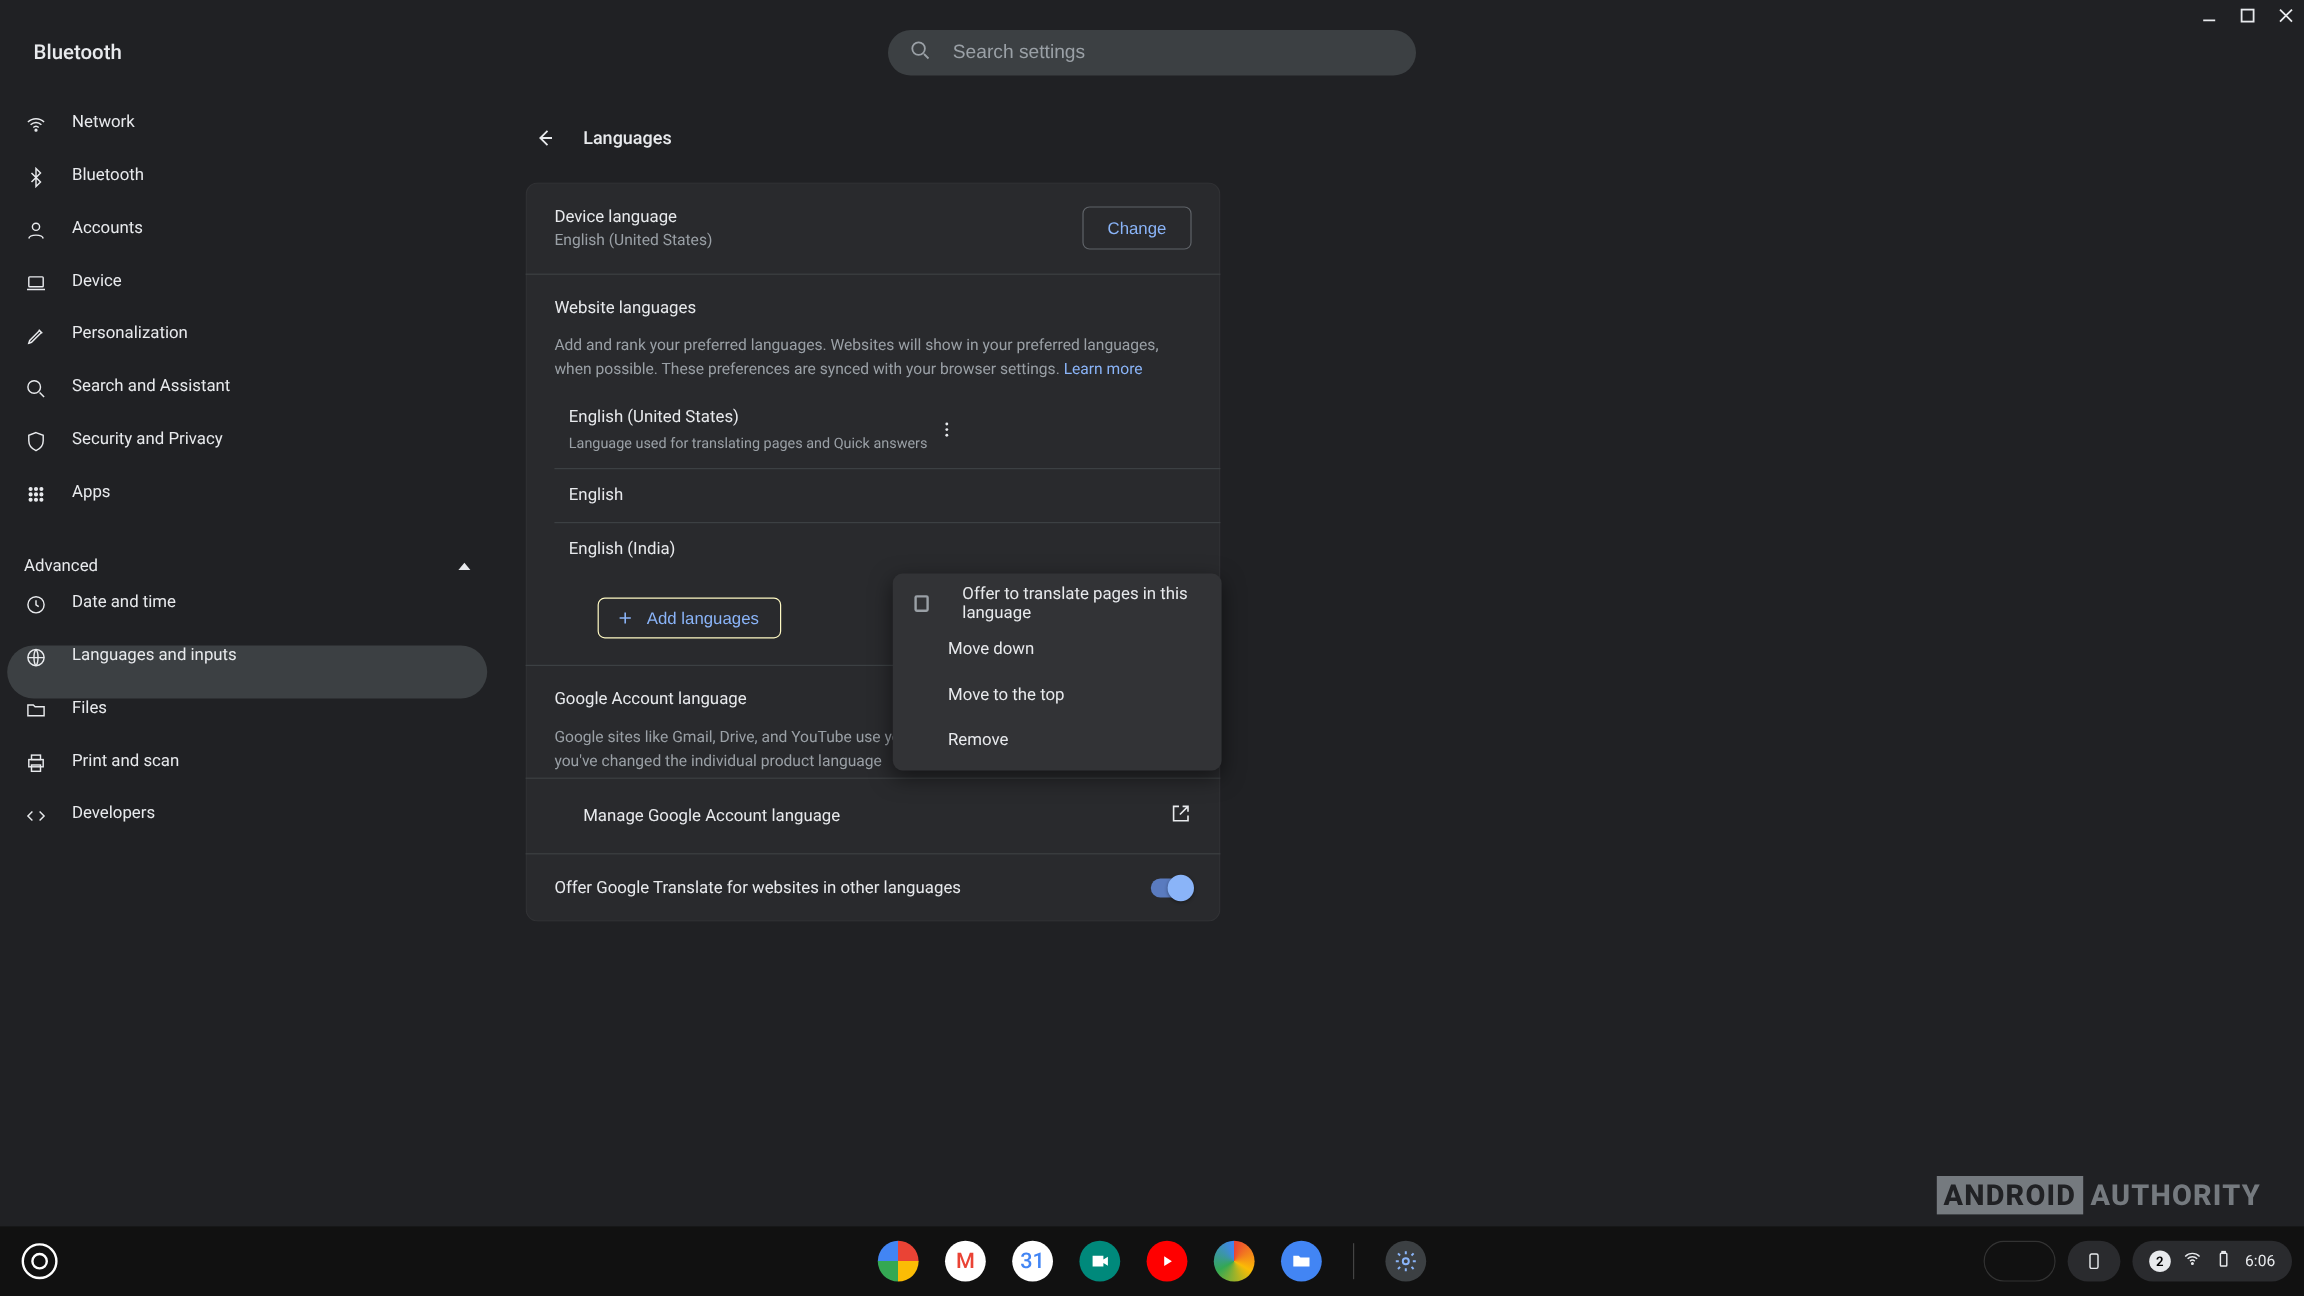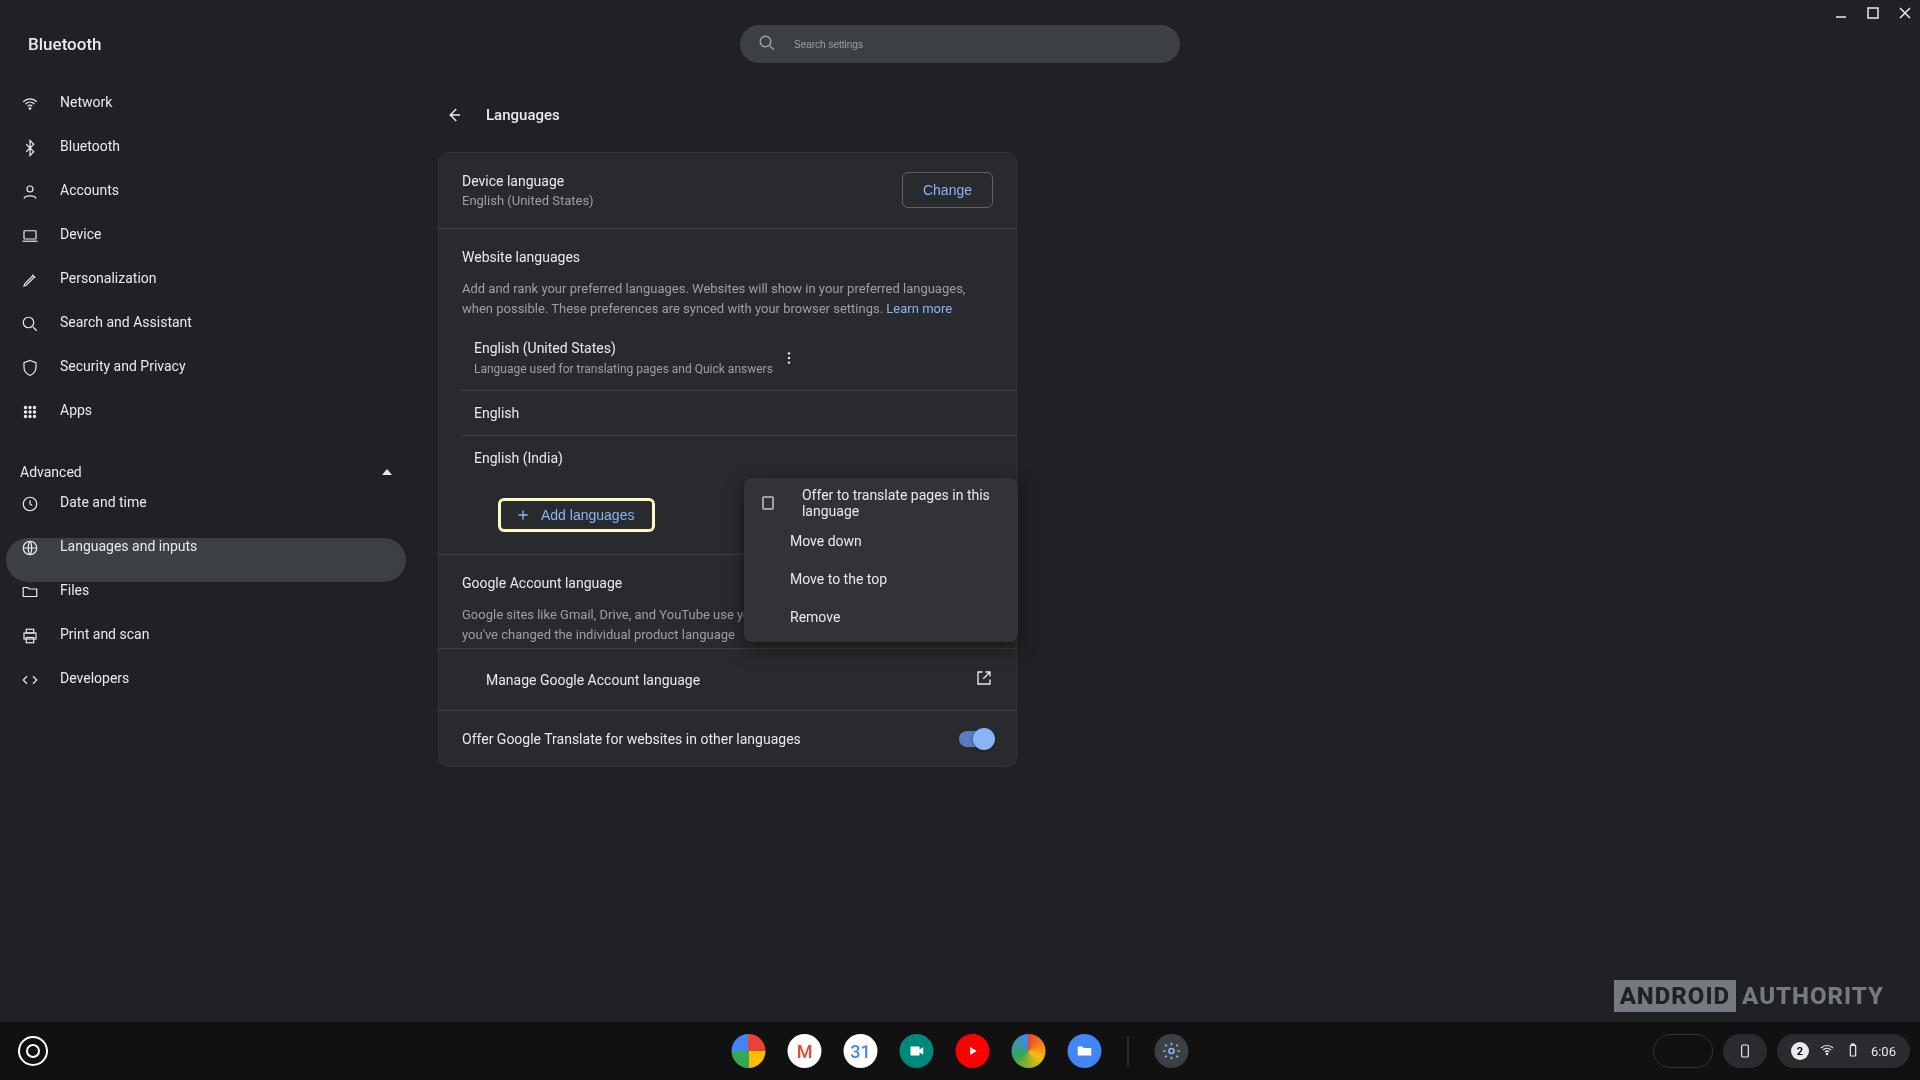--- a/index.html
+++ b/index.html
@@ -23,21 +23,21 @@
   .chrome span{width:14px;height:14px;display:inline-flex;align-items:center;justify-content:center}
   .chrome svg{stroke:#e8eaed;stroke-width:1.5;fill:none}
 
   
   .topbar{height:88px;display:flex;align-items:center;padding:0 28px;position:relative}
   .title{font-size:17px;font-weight:500}
   .search{position:absolute;left:50%;transform:translateX(-50%);
     width:440px;height:38px;background:#3c4043;border-radius:40px;
     display:flex;align-items:center;padding:0 18px;gap:16px}
   .search svg{width:18px;height:18px;stroke:#9aa0a6;stroke-width:2;fill:none}
-  .search input{flex:1;background:none;border:none;outline:none;color:var(--fg);font-size:10px}
+  .search input{flex:1;background:none;border:none;outline:none;color:var(--fg);font-size:16px}
   .search input::placeholder{color:#9aa0a6}
 
   
   .body{position:absolute;top:88px;bottom:58px;left:0;right:0;display:flex}
   .sidebar{width:420px;overflow-y:auto;padding:6px 14px 20px 6px}
   .nav-item{display:flex;align-items:flex-start;height:44px;padding:0 14px;border-radius:22px;
     cursor:pointer;gap:20px}
   .nav-item.selected{background:var(--selected)}
   .nav-icon{width:20px;height:20px;display:inline-flex;align-items:center;justify-content:center}
   .nav-icon svg{width:18px;height:18px;stroke:#e8eaed;stroke-width:1.6;fill:none}
@@ -73,21 +73,21 @@
 
   .lang-list{padding:4px 0 0 24px}
   .lang-row{display:flex;align-items:center;padding:14px 8px 14px 12px;border-bottom:1px solid var(--divider)}
   .lang-row:first-child{border-top:none}
   .lang-name{font-size:14px}
   .lang-sub{font-size:12px;color:var(--fg-dim);margin-top:2px}
   .more{width:32px;height:32px;display:flex;align-items:center;justify-content:center;cursor:pointer;
     border-radius:50%}
   .more svg{width:16px;height:16px;fill:var(--fg)}
   .add-row{padding:18px 0 22px 36px}
-  .add-btn{display:inline-flex;align-items:center;gap:10px;border:3px solid #fef9c3;
+  .add-btn{display:inline-flex;align-items:center;gap:10px;border:1px solid #fef9c3;
     background:none;color:var(--accent);height:34px;padding:0 18px 0 14px;border-radius:6px;
     font-size:14px;cursor:pointer}
   .add-btn svg{width:16px;height:16px;stroke:var(--accent);stroke-width:2}
 
   .toggle{position:relative;width:34px;height:16px;border-radius:10px;background:#5a7bbf;cursor:pointer}
   .toggle .knob{position:absolute;top:-3px;right:-2px;width:22px;height:22px;border-radius:50%;
     background:var(--accent);box-shadow:0 1px 3px rgba(0,0,0,.4)}
 
   .ext svg{width:18px;height:18px;stroke:var(--fg);stroke-width:1.8;fill:none}
 

